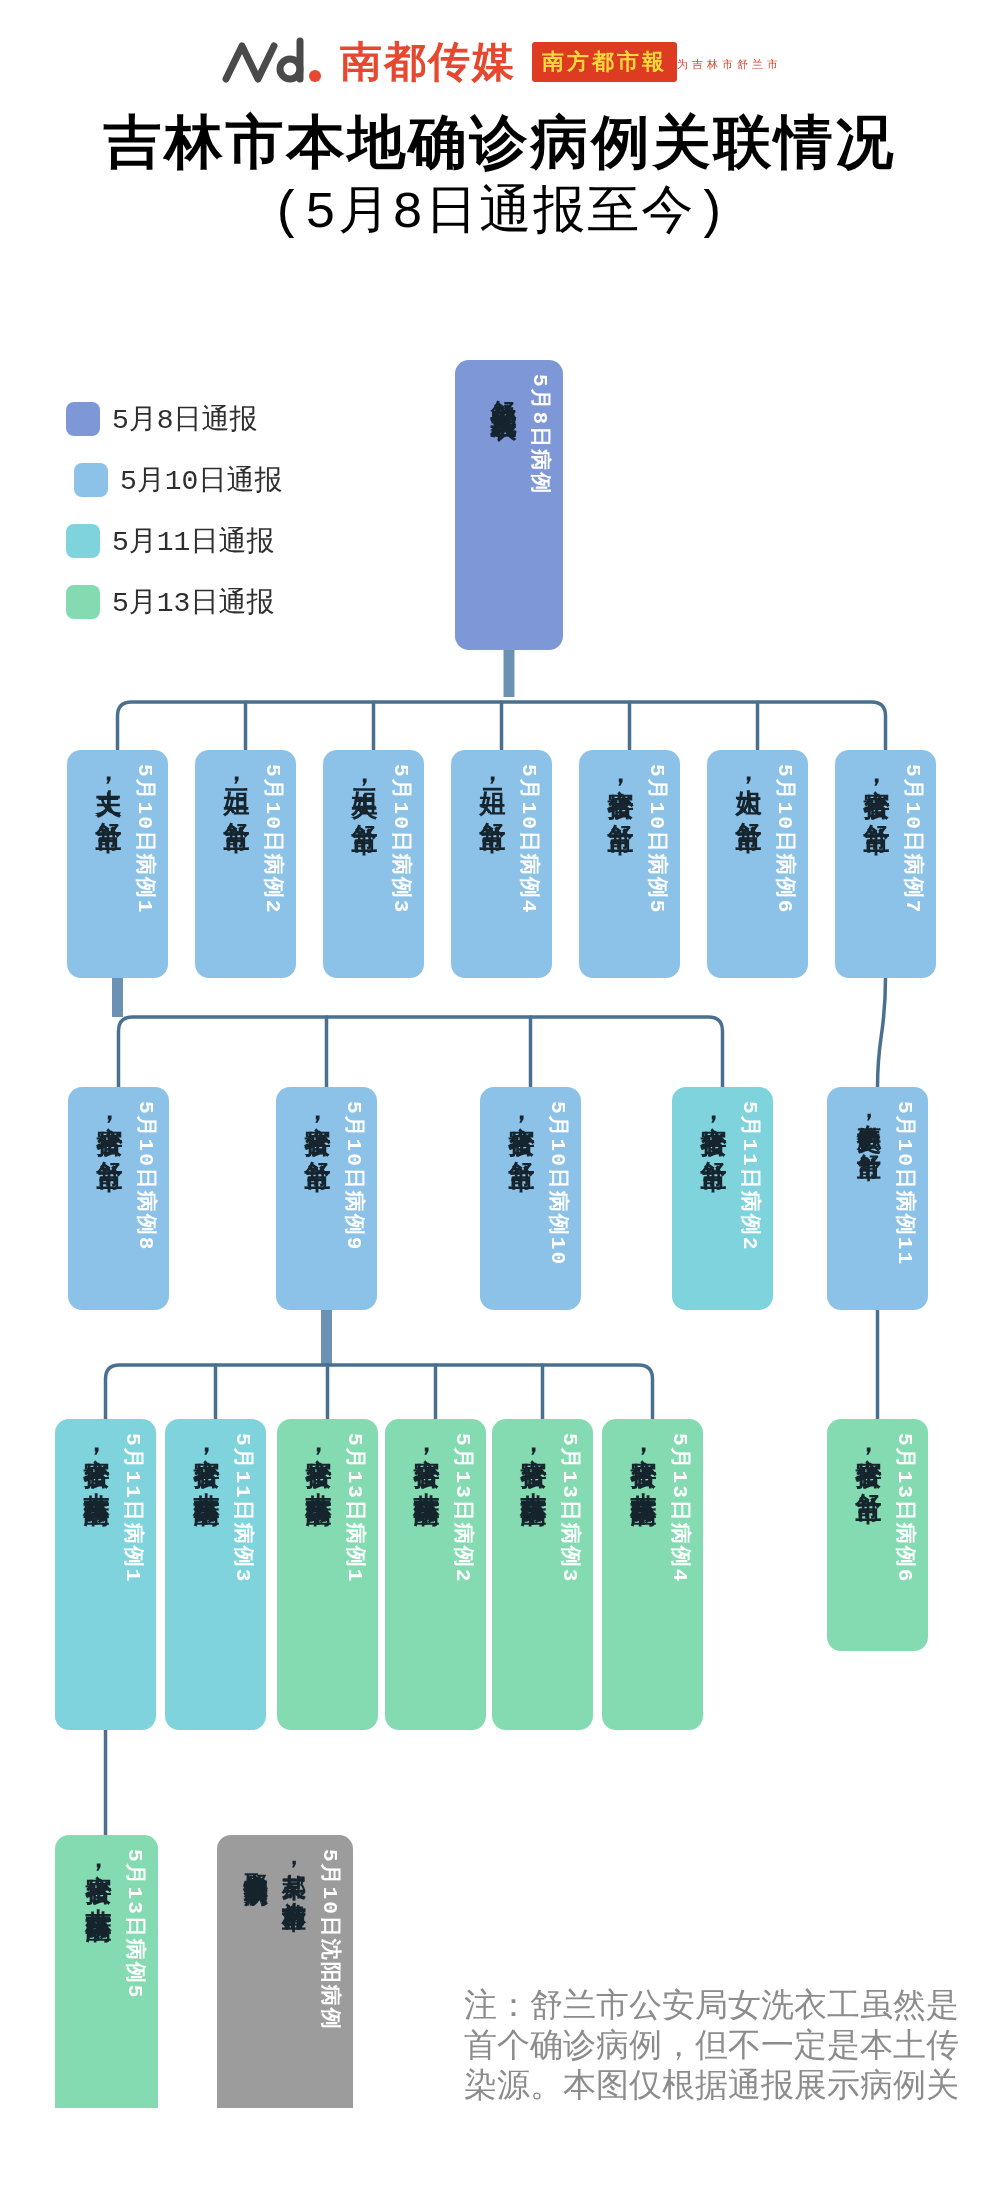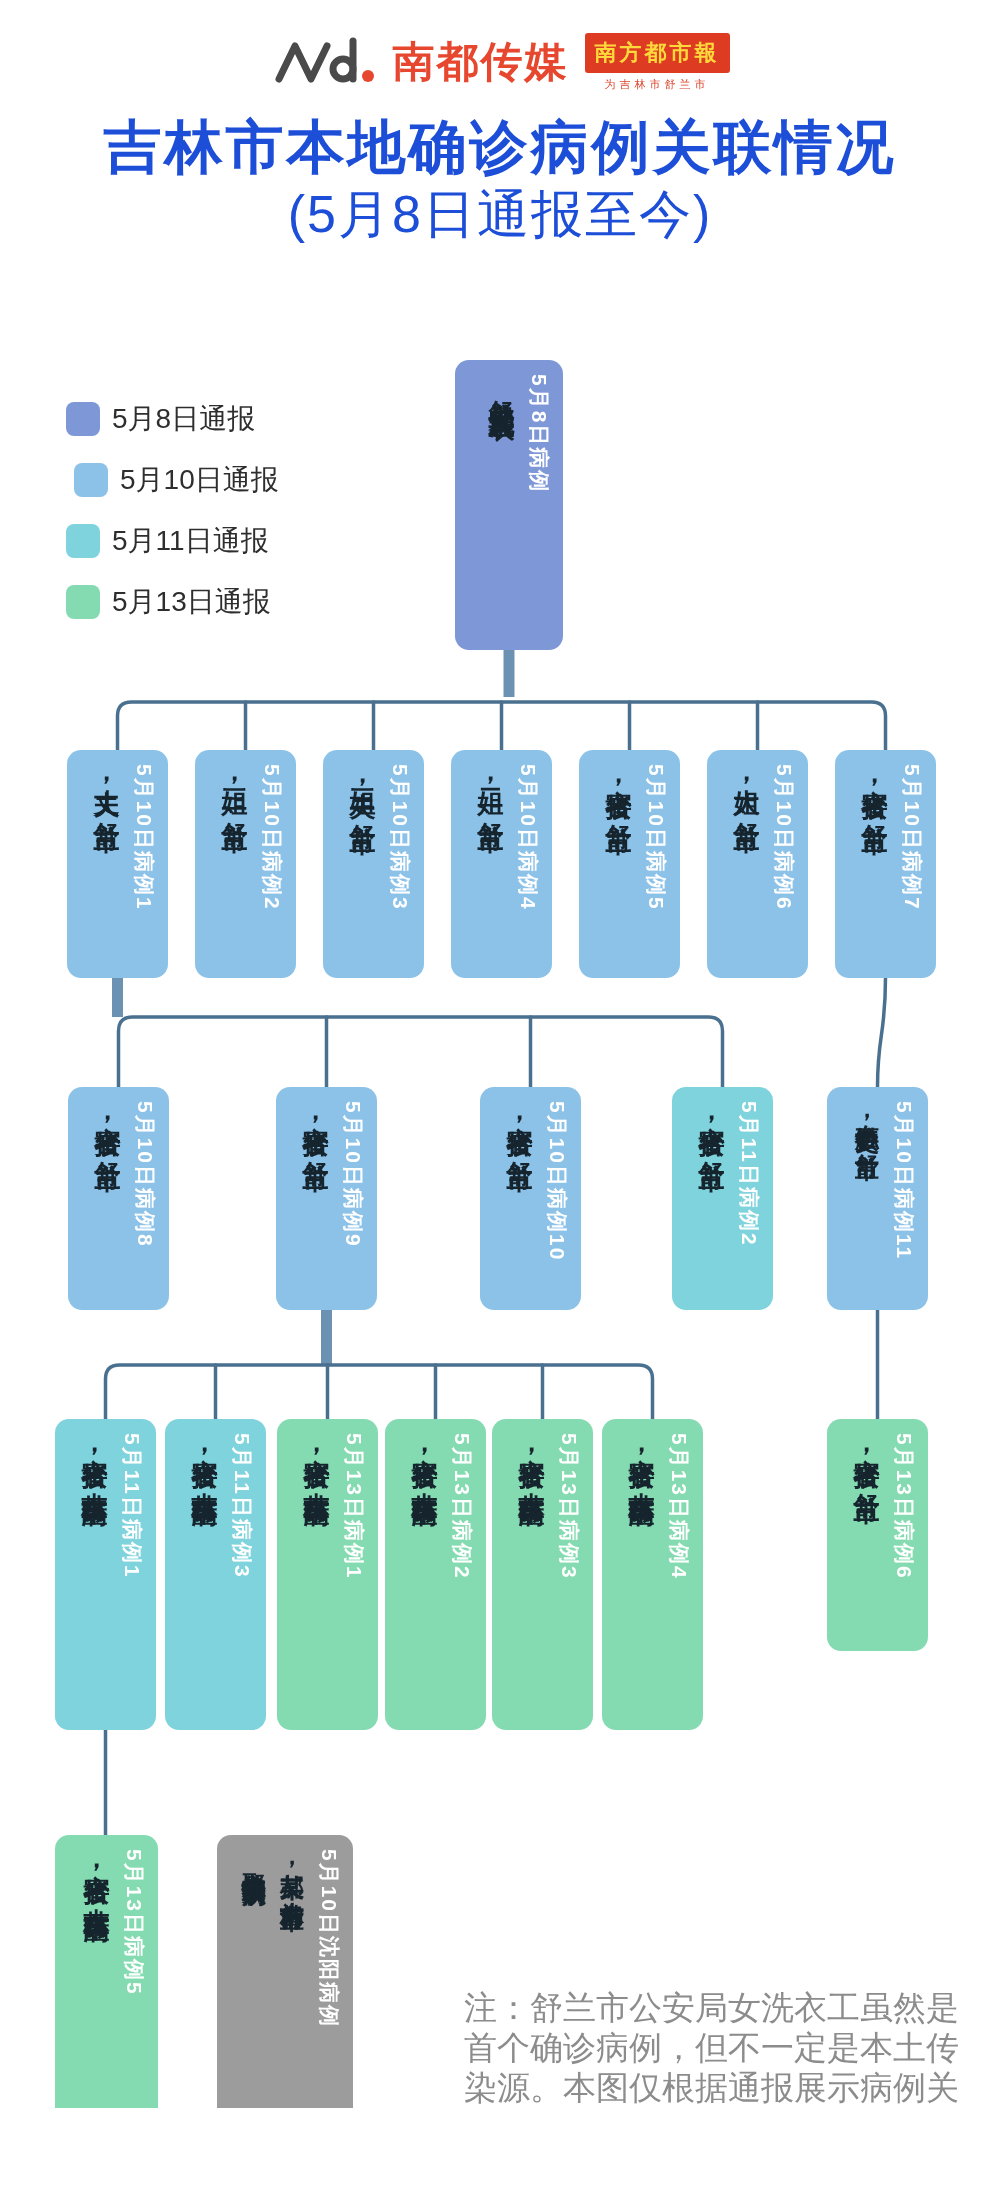--- a/index.html
+++ b/index.html
@@ -1,29 +1,29 @@
 <!DOCTYPE html>
 <html><head>
 <meta charset="utf-8">
 <style>
   html,body{margin:0;padding:0;background:#ffffff;}
   .page{
     position:relative;width:1000px;height:2108px;background:#ffffff;overflow:hidden;
-    font-family:Liberation Sans, sans-serif;
+    font-family:Liberation Mono, monospace;
   }
   
   .masthead{position:absolute;top:22px;left:0;width:1000px;height:80px;
     display:flex;align-items:center;justify-content:center;gap:10px;}
   .brand-name{color:#e6472e;font-size:42px;font-weight:700;letter-spacing:2px;}
-  .badge-col{display:flex;flex-direction:column;align-items:center;margin-left:6px;}
+  .badge-col{display:flex;flex-direction:row;align-items:center;margin-left:6px;}
   .badge{background:#dd3b22;color:#ffd93b;font-size:22px;font-weight:700;
     padding:5px 10px;border-radius:3px;letter-spacing:3px;white-space:nowrap;}
   .badge-sub{color:#d8452c;font-size:11px;letter-spacing:4px;margin-top:4px;white-space:nowrap;}
   
-  .title{position:absolute;top:112px;left:0;width:1000px;text-align:center;color:#1d4ed8;}
+  .title{position:absolute;top:112px;left:0;width:1000px;text-align:center;color:#000000;}
   .title .l1{font-size:58px;font-weight:700;letter-spacing:3px;line-height:70px;}
   .title .l2{font-size:52px;font-weight:400;letter-spacing:2px;line-height:64px;}
   
   .legend{position:absolute;left:66px;top:402px;}
   .legend-row{position:absolute;left:0;display:flex;align-items:center;gap:12px;height:34px;}
   .swatch{width:34px;height:34px;border-radius:8px;flex:0 0 auto;}
   .legend-label{font-size:28px;color:#2e2e2e;white-space:nowrap;}
   
   svg.wires{position:absolute;left:0;top:0;pointer-events:none;}
   .thin{stroke:#4a7090;stroke-width:3.5;fill:none;stroke-linecap:round;}

